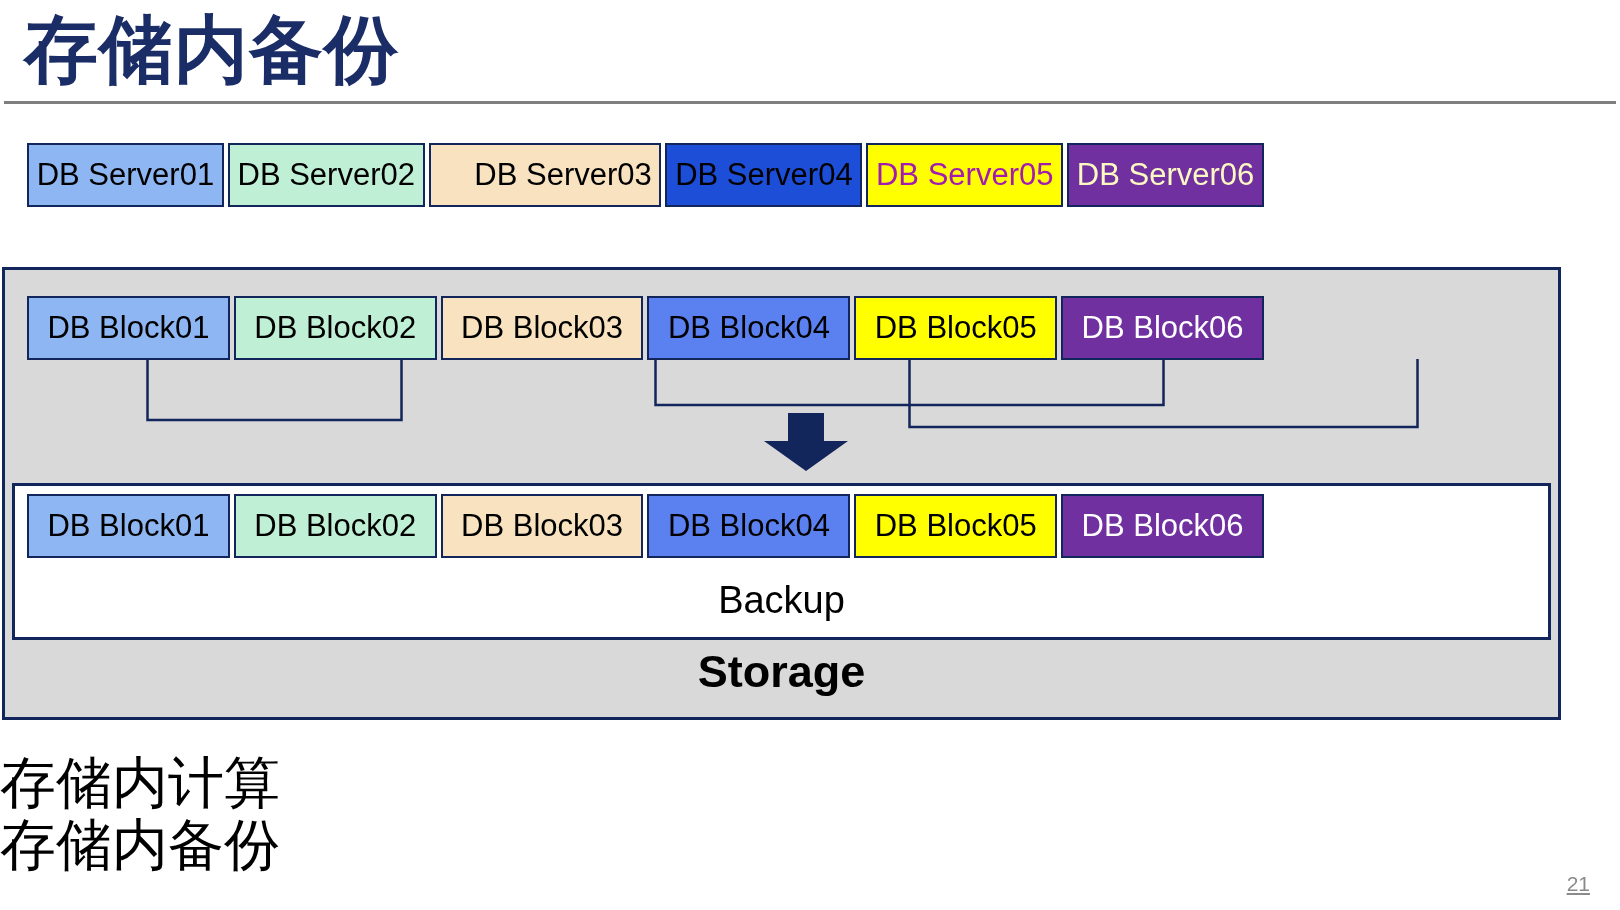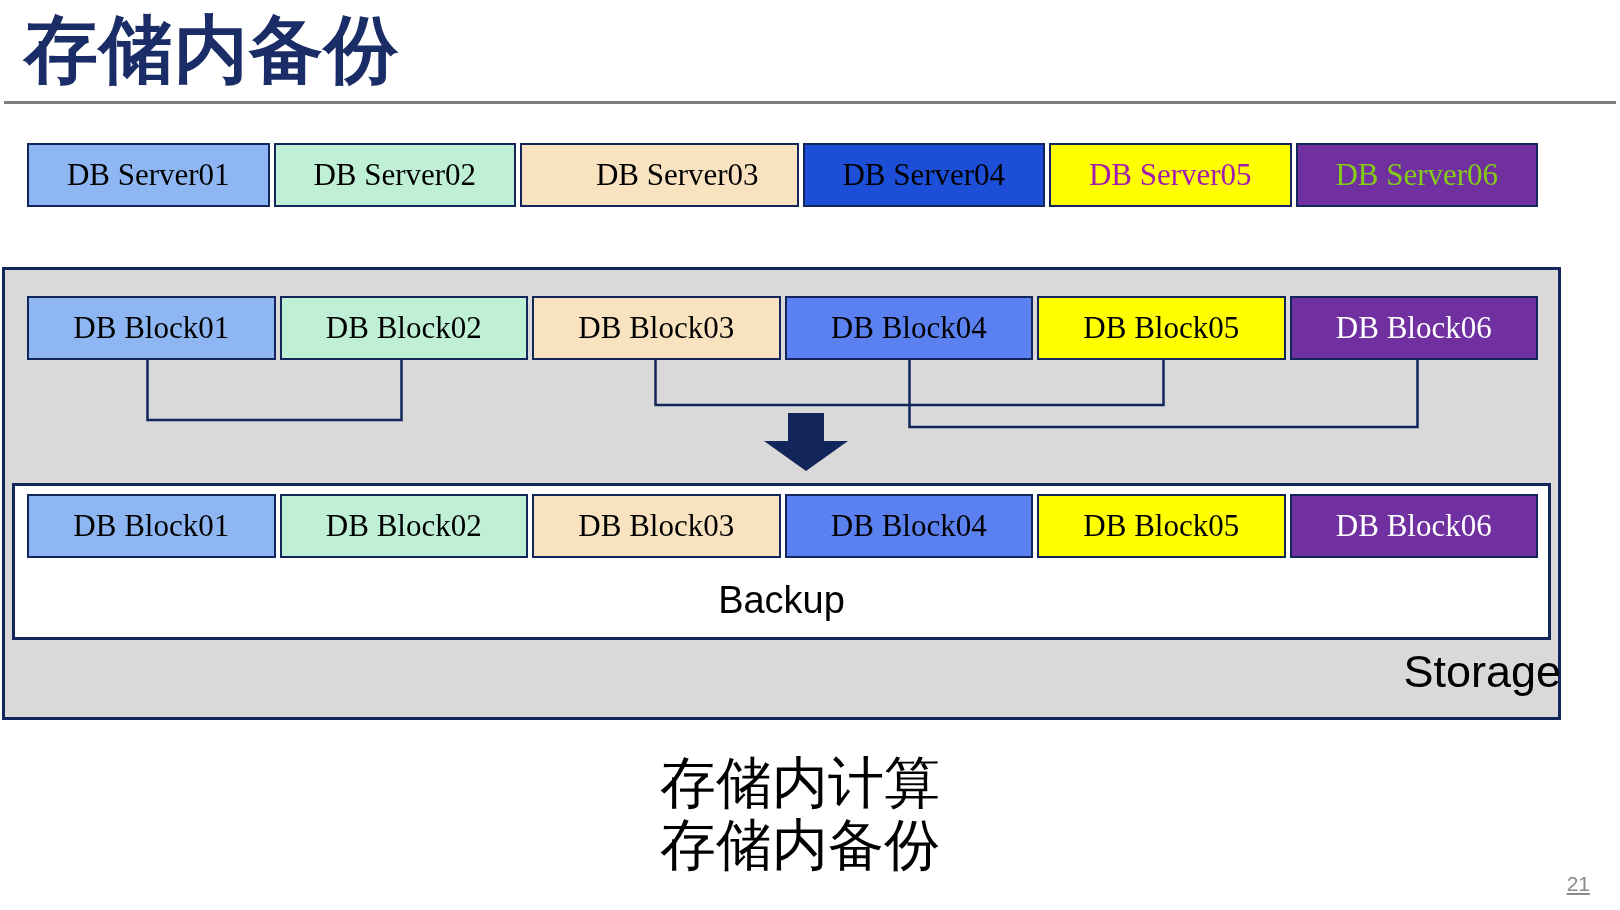--- a/index.html
+++ b/index.html
@@ -14,22 +14,22 @@
     position:absolute;left:24px;top:0px;
     font-size:74px;font-weight:bold;color:var(--title,#1B2D66);
     line-height:100px;letter-spacing:1px;white-space:nowrap;
   }
   .title-rule{
     position:absolute;left:4px;top:101px;width:1612px;height:3px;
     background:var(--rule,#7F7F7F);
   }
 
   .box-row{
-    position:absolute;left:27px;width:1511px;
-    display:flex;gap:4px;font-family:Liberation Serif, serif;
+    position:absolute;left:27px;width:1237px;
+    display:flex;gap:4px;
   }
   .row-servers{top:143px;height:64px;}
   .row-blocks-top{top:296px;height:64px;}
   .row-blocks-bottom{top:494px;height:64px;}
   .node-box{
     flex:1;box-sizing:border-box;
     border:2px solid var(--navy,#13265B);
     display:flex;align-items:center;justify-content:center;
     font-size:31px;color:#000;white-space:nowrap;
   }
@@ -43,31 +43,31 @@
     position:absolute;left:12px;top:483px;width:1539px;height:157px;
     box-sizing:border-box;background:#ffffff;
     border:3px solid var(--navy,#13265B);
   }
   .backup-label{
     position:absolute;left:12px;top:578px;width:1539px;
     text-align:center;font-size:38px;color:var(--ink,#000);line-height:44px;
   }
   .storage-label{
     position:absolute;left:2px;top:646px;width:1559px;
-    text-align:right;font-size:45px;font-weight:normal;color:var(--ink,#000);
+    text-align:center;font-size:45px;font-weight:bold;color:var(--ink,#000);
     line-height:52px;
   }
 
   svg.overlay{position:absolute;left:0;top:0;width:1620px;height:910px;pointer-events:none;}
   .connector{fill:none;stroke:var(--navy,#13265B);stroke-width:2.5;}
   .block-arrow{fill:var(--navy,#13265B);}
 
   .caption{
     position:absolute;left:0;top:752px;width:1600px;
-    text-align:center;font-size:56px;color:var(--ink,#000);
+    font-size:56px;color:var(--ink,#000);
     line-height:62px;font-weight:normal;
   }
   .page-number{
     position:absolute;right:30px;top:872px;
     font-size:21px;color:var(--pagenum,#8A8A8A);text-decoration:underline;
   }
 </style>
 </head>
 <body>
 
@@ -75,21 +75,21 @@
 
   <div class="slide-title">存储内备份</div>
   <div class="title-rule"></div>
 
   <div class="box-row row-servers">
     <div class="node-box" style="background: rgb(142, 182, 242); color: rgb(0, 0, 0);">DB Server01</div>
     <div class="node-box" style="background: rgb(191, 239, 213); color: rgb(0, 0, 0); text-align: right;">DB Server02</div>
     <div class="node-box" style="background: rgb(248, 226, 191); color: rgb(0, 0, 0); padding-left: 36px;">DB Server03</div>
     <div class="node-box" style="background: #1d4ed8; color: rgb(0, 0, 0);">DB Server04</div>
     <div class="node-box" style="background: rgb(255, 255, 0); color: #a21caf;">DB Server05</div>
-    <div class="node-box" style="background: rgb(112, 48, 160); color: #84cc16;">DB Server06</div>
+    <div class="node-box" style="background: rgb(112, 48, 160); color: #fef9c3;">DB Server06</div>
   </div>
 
   <div class="storage-panel"></div>
 
   <div class="box-row row-blocks-top">
     <div class="node-box" style="background: rgb(142, 182, 242); color: rgb(0, 0, 0);">DB Block01</div>
     <div class="node-box" style="background: rgb(191, 239, 213); color: rgb(0, 0, 0);">DB Block02</div>
     <div class="node-box" style="background: rgb(248, 226, 191); color: rgb(0, 0, 0);">DB Block03</div>
     <div class="node-box" style="background: rgb(91, 129, 240); color: rgb(0, 0, 0);">DB Block04</div>
     <div class="node-box" style="background: rgb(255, 255, 0); color: rgb(0, 0, 0);">DB Block05</div>

